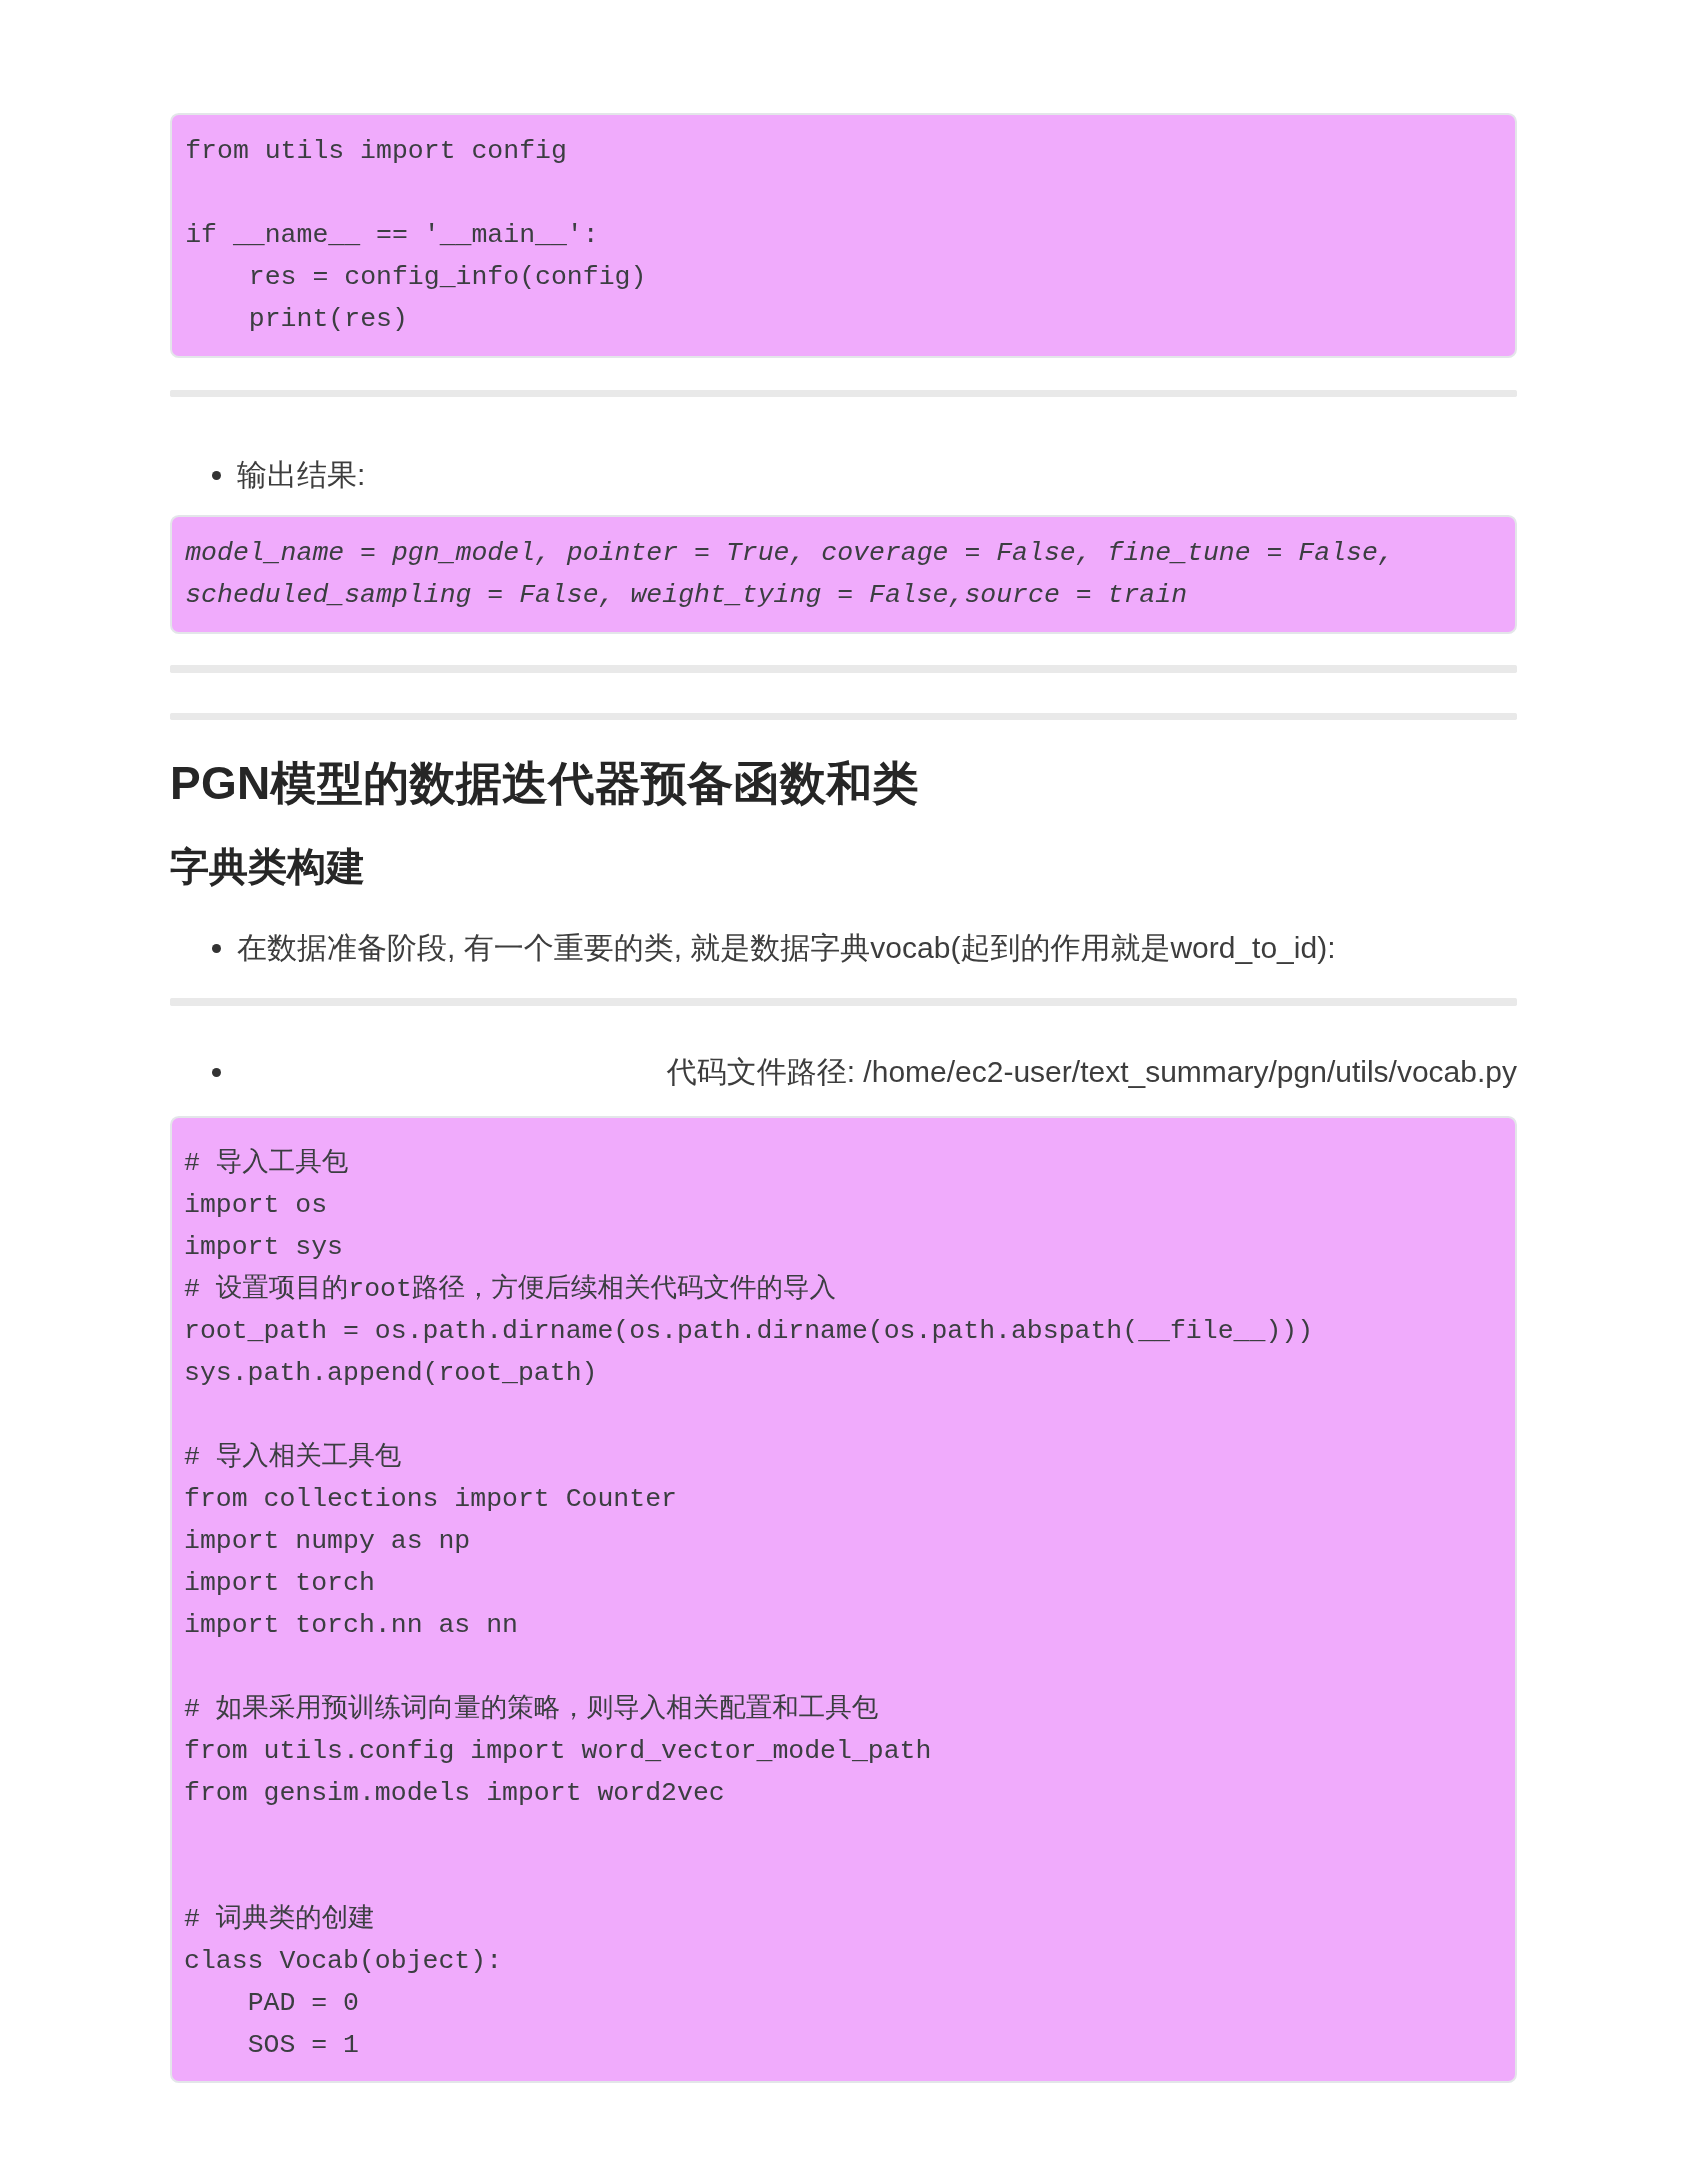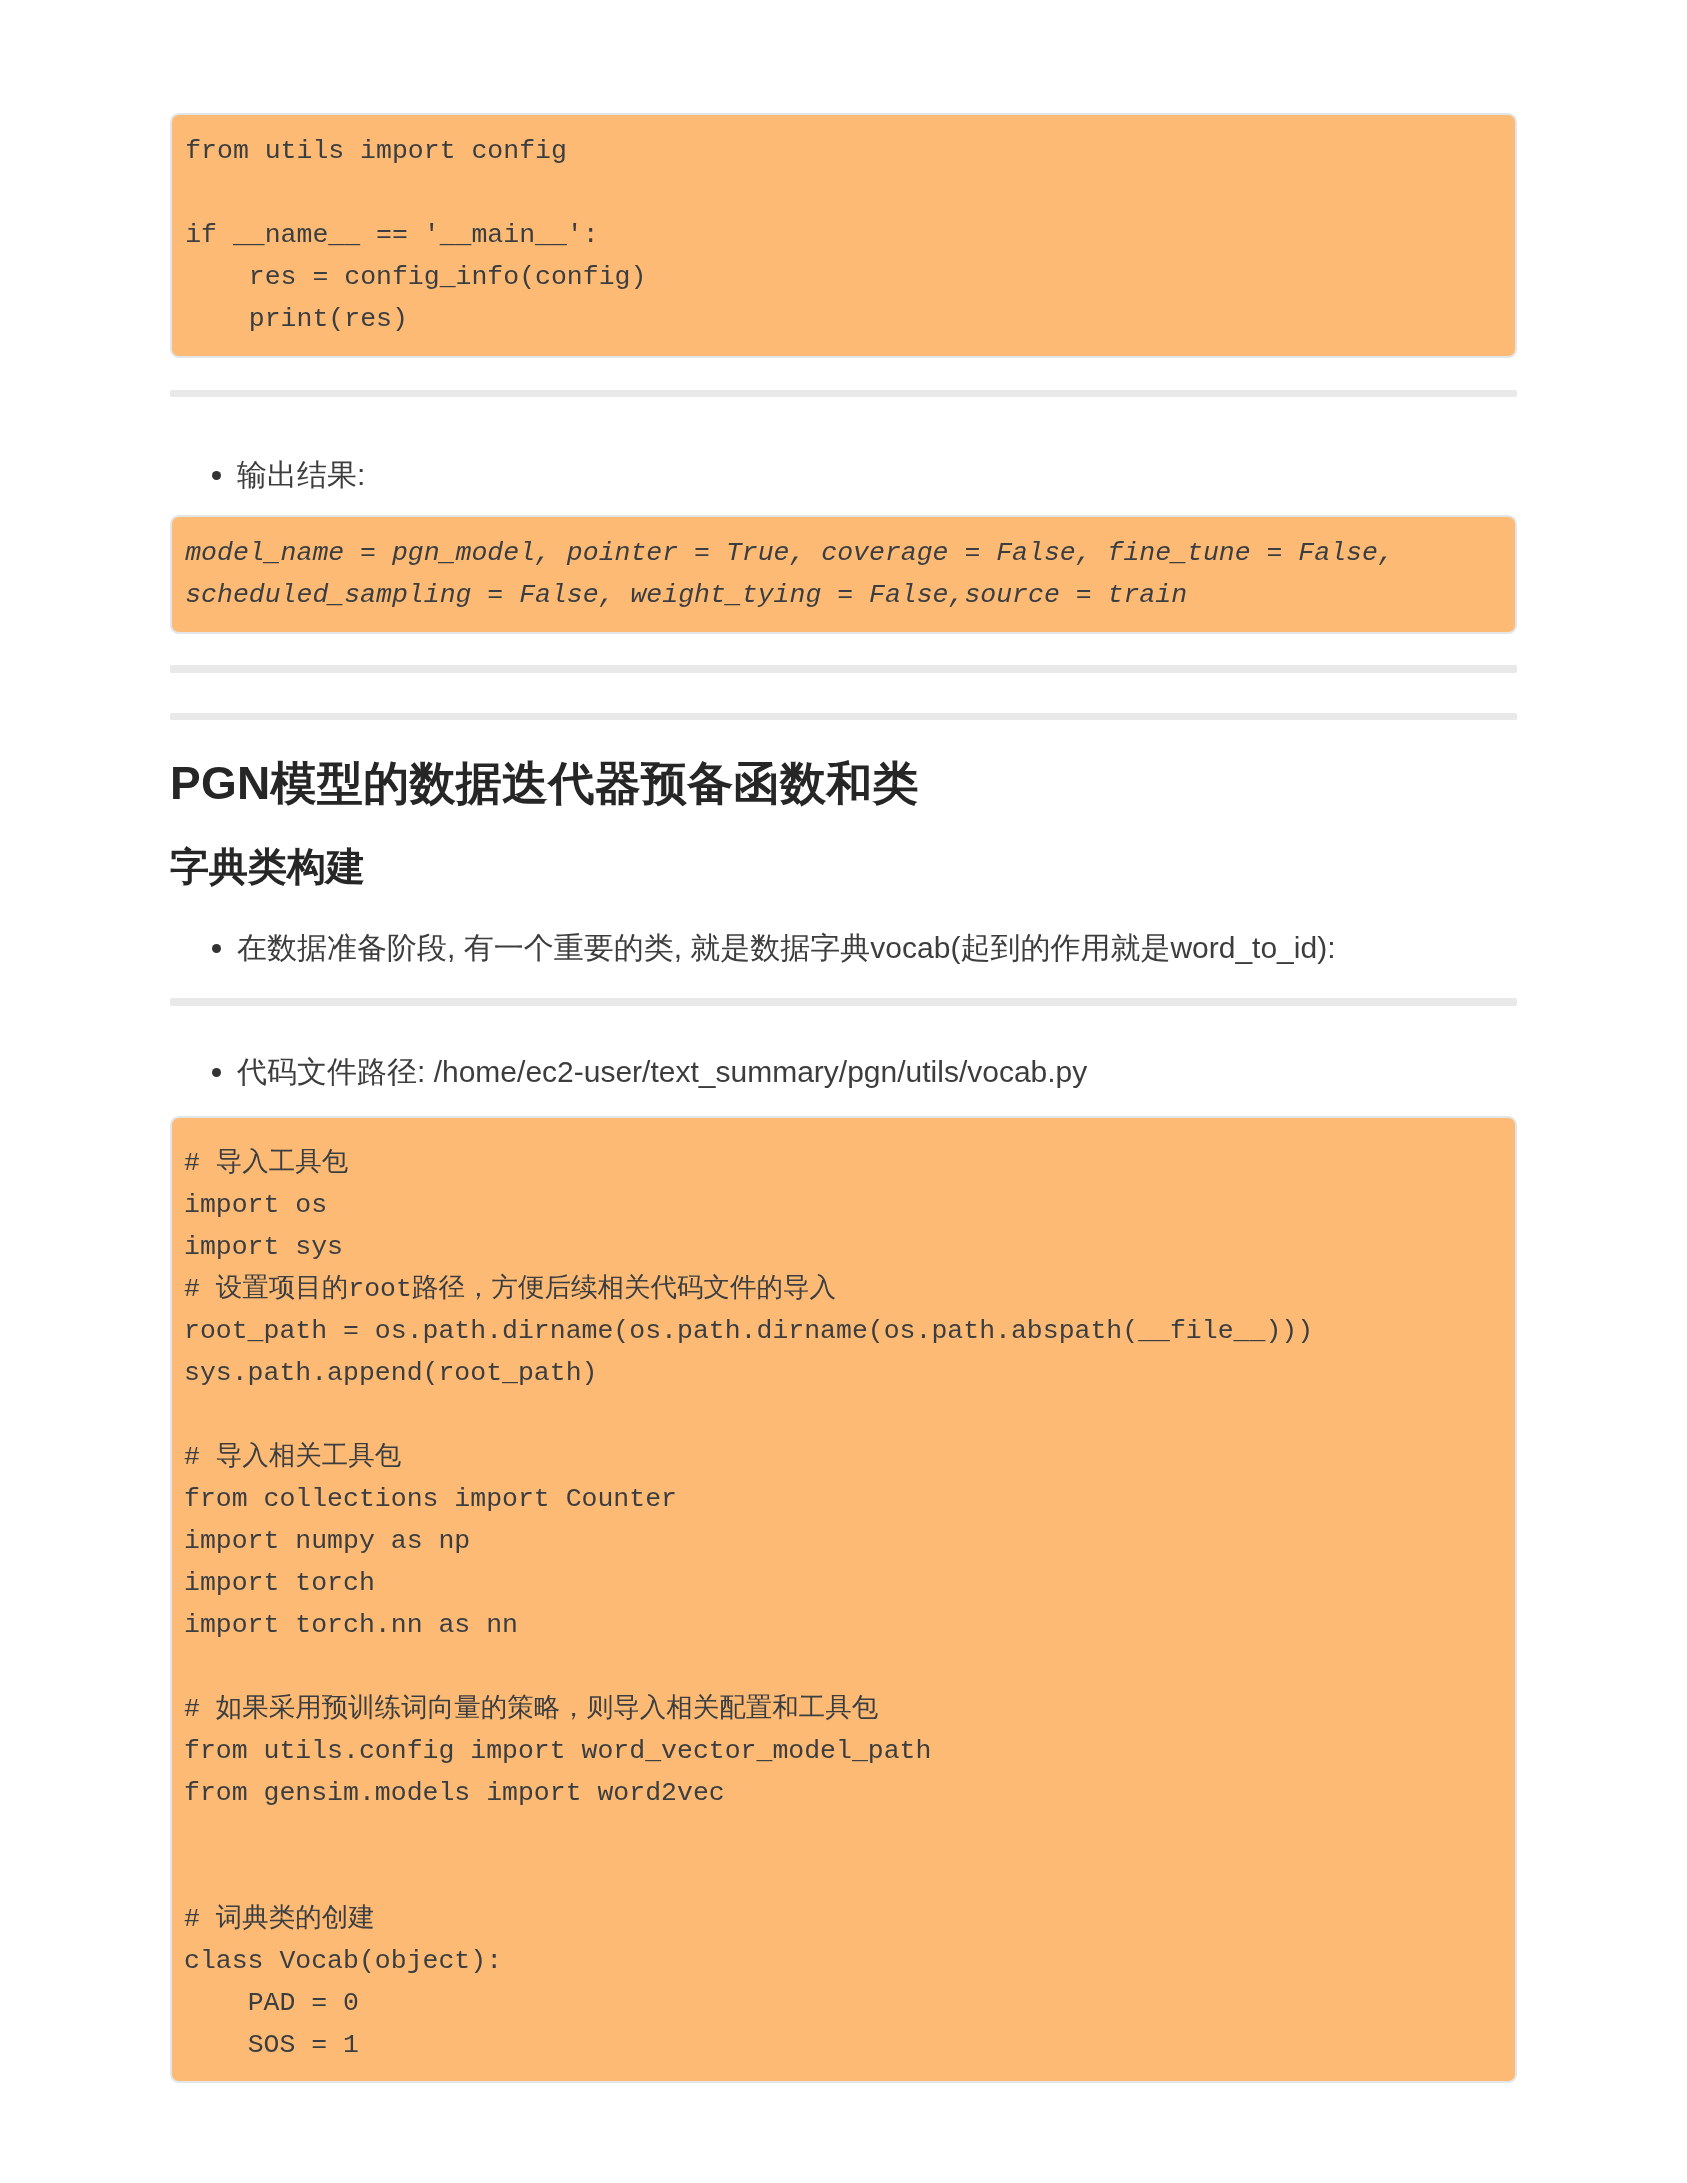--- a/index.html
+++ b/index.html
@@ -19,21 +19,21 @@
   .content {
     position: absolute;
     left: 170px;
     top: 0;
     width: 1347px;
   }
   
   pre.code-block {
     display: block;
     width: 100%;
-    background: #fdba74;
+    background: #f0abfc;
     border: 2.2px solid #e3e6e9;
     border-radius: 8.8px;
     padding: 15.4px 13.2px;
     font-family: "Liberation Mono", "DejaVu Sans Mono", monospace;
     font-size: 26.5px;
     line-height: 42px;
     color: #3b3e41;
     white-space: pre-wrap;
     word-wrap: break-word;
     overflow: hidden;
@@ -74,21 +74,21 @@
     font-size: 30px;
     line-height: 45px;
     color: #3d3d3d;
   }
   ul.bullet-list li::marker {
     color: #333333;
     font-size: 30px;
   }
   ul.bullet-list.output-label { margin-top: 55px; }
   ul.bullet-list.vocab-intro  { margin-top: 35px; }
-  ul.bullet-list.file-path    { margin-top: 43px; }
+  ul.bullet-list.file-path    { margin-top: 43px; text-align: right; }
   
   h1.page-title {
     margin-top: 34px;
     font-size: 46px;
     line-height: 58px;
     font-weight: 700;
     color: #262626;
     letter-spacing: 0.3px;
   }
   h2.section-title {

